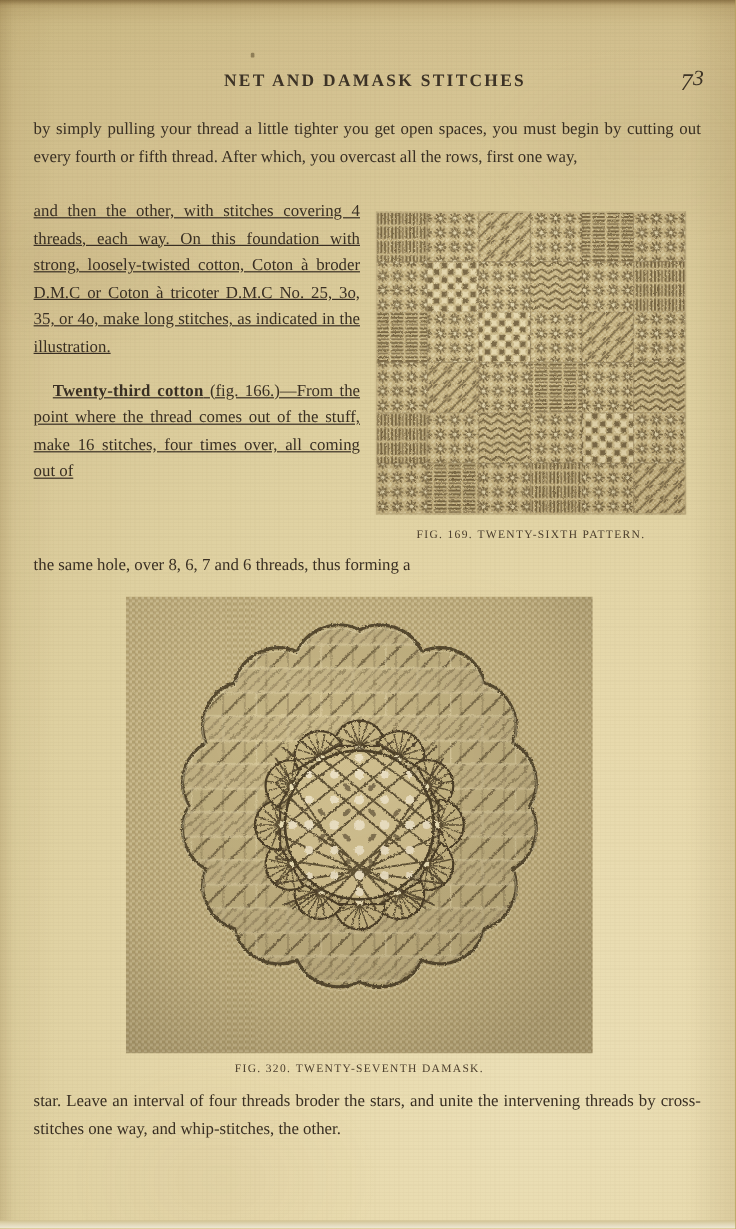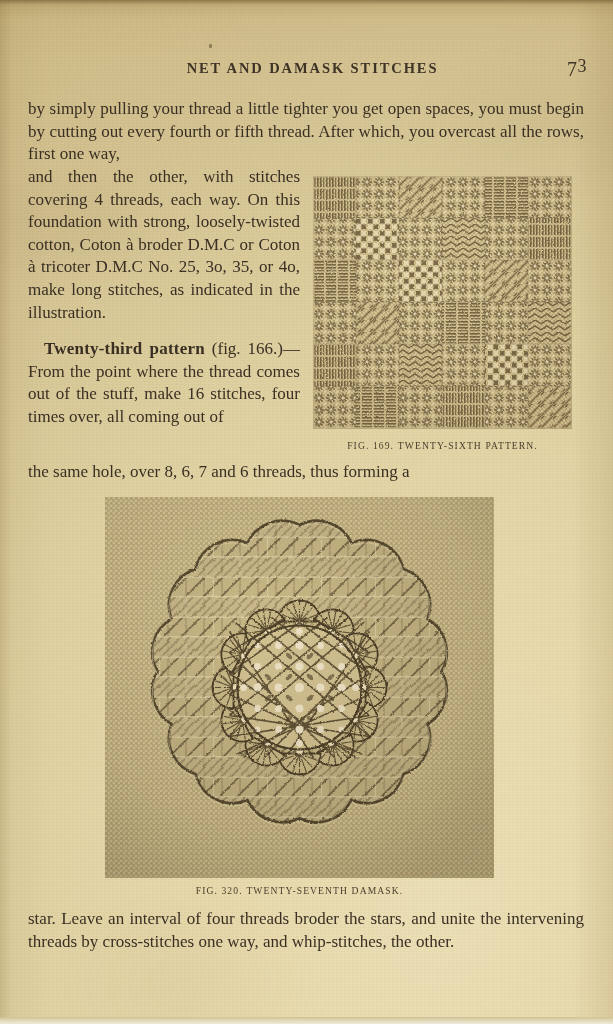--- a/index.html
+++ b/index.html
@@ -107,39 +107,40 @@
     color: #3d3326;
     white-space: nowrap;
   }
   .head-folio {
     position: absolute;
     right: 0;
     top: -2px;
     font-size: 20px;
     color: #3d3326;
     letter-spacing: 0.5px;
+    font-style: italic;
   }
   .head-folio .raised {
     position: relative;
     top: -4px;
     font-size: 18px;
   }
   .speck {
     position: absolute;
     left: 209px;
     top: 44px;
     width: 3px;
     height: 4px;
     background: rgba(90,72,44,0.55);
     border-radius: 1px;
   }
 
   
   .bodytext {
-    font-size: 17px;
+    font-size: 14px;
     line-height: 22.6px;
     text-align: justify;
     color: #392f23;
   }
   .bodytext b, .run-in {
     font-weight: 700;
     letter-spacing: 0.2px;
   }
 
   .para-top {
@@ -148,21 +149,21 @@
     top: 98px;
     width: 556px;
   }
 
   .col-left {
     position: absolute;
     left: 28px;
     top: 166px;
     width: 272px;
   }
-  .col-left p { margin: 0; }
+  .col-left p { margin: 0; text-decoration: underline; }
   .col-left .p2 { margin-top: 14px; text-indent: 16px; }
 
   .para-wide {
     position: absolute;
     left: 28px;
     top: 461px;
     width: 556px;
   }
 
   .para-bottom {
@@ -228,21 +229,21 @@
     <div class="running-head">
       <div class="head-title">NET AND DAMASK STITCHES</div>
       <div class="head-folio"><span>7</span><span class="raised">3</span></div>
     </div>
     <div class="speck"></div>
 
     <div class="bodytext para-top">by simply pulling your thread a little tighter you get open spaces, you must begin by cutting out every fourth or fifth thread. After which, you overcast all the rows, first one way,</div>
 
     <div class="bodytext col-left">
       <p class="p1">and then the other, with stitches covering 4 threads, each way. On this foundation with strong, loosely-twisted cotton, Coton à broder D.M.C or Coton à tricoter D.M.C No. 25, 3o, 35, or 4o, make long stitches, as indicated in the illustration.</p>
-      <p class="p2"><span class="run-in">Twenty-third pattern</span><span> (fig. 166.)—From the point where the thread comes out of the stuff, make 16 stitches, four times over, all coming out of</span></p>
+      <p class="p2"><span class="run-in">Twenty-third cotton</span><span> (fig. 166.)—From the point where the thread comes out of the stuff, make 16 stitches, four times over, all coming out of</span></p>
     </div>
 
     <div class="figure fig169">
       <svg viewBox="0 0 259 253" preserveAspectRatio="none" aria-hidden="true">
         <defs>
 
           <pattern id="f169weave" width="4" height="4" patternUnits="userSpaceOnUse">
             <rect width="4" height="4" fill="#ded0a4"></rect>
             <rect x="0" y="0" width="2" height="2" fill="#c3b07e"></rect>
             <rect x="2" y="2" width="2" height="2" fill="#c8b584"></rect>

